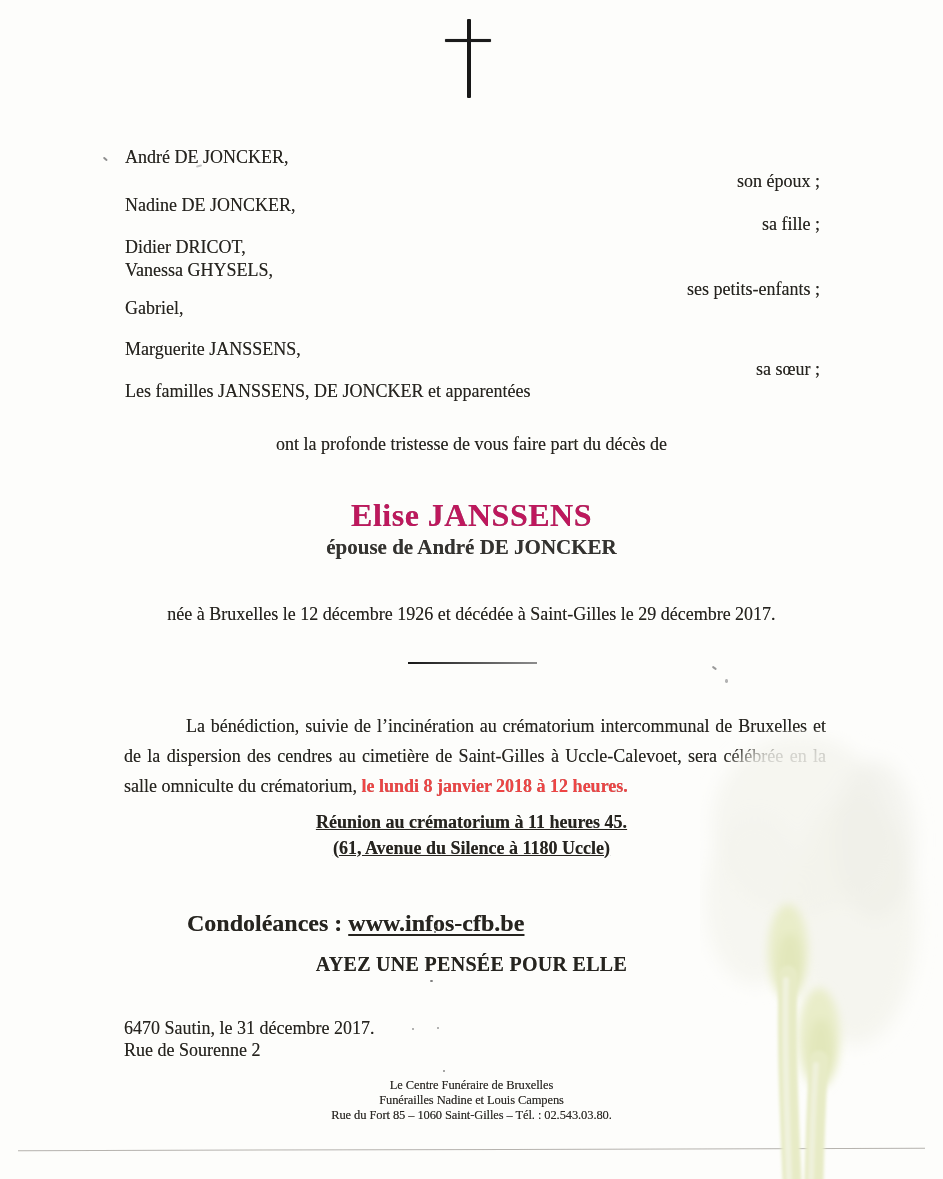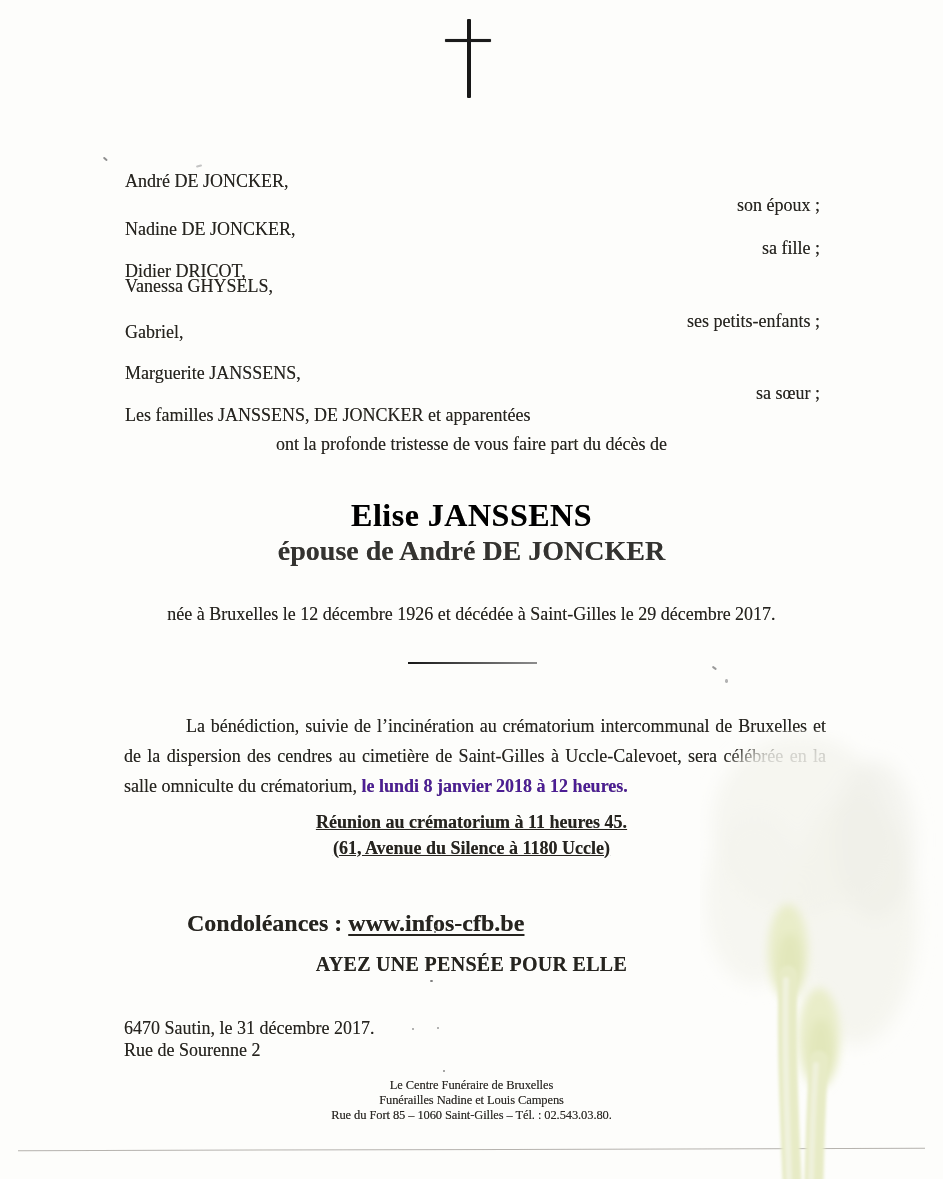--- a/index.html
+++ b/index.html
@@ -13,33 +13,33 @@
     color:#26241f;
   }
   .abs{position:absolute;}
   .center{left:0;width:943px;text-align:center;}
   
   .cross-v{left:467px;top:19px;width:3.5px;height:79px;background:#181818;border-radius:1px;}
   .cross-h{left:445px;top:38.5px;width:46px;height:3.2px;background:#1b1b1b;border-radius:1px;
            box-shadow:0 0 1px rgba(20,20,20,.6);}
   
   .family{left:125px;top:140px;width:695px;height:265px;font-size:18px;}
-  .fline{position:absolute;left:0;width:695px;white-space:nowrap;margin-top:24px;}
+  .fline{position:absolute;left:0;width:695px;white-space:nowrap;}
   .fline.right{text-align:right;}
   
   .intro{top:434px;font-size:18px;}
-  .deceased{top:497px;font-size:32px;font-weight:bold;color:#000000;letter-spacing:.5px;}
-  .spouse{top:535px;font-size:28px;font-weight:bold;color:#343330;}
+  .deceased{top:497px;font-size:32px;font-weight:bold;color:#be185d;letter-spacing:.5px;}
+  .spouse{top:535px;font-size:21px;font-weight:bold;color:#343330;}
   .dates{top:604px;font-size:18px;}
   .rule-mid{left:408px;top:662px;width:129px;height:2px;
             background:linear-gradient(to right,#161616,#8d8d8d);}
   
   .ceremony{left:124px;top:711px;width:702px;font-size:18px;line-height:30px;
             text-align:justify;text-indent:62px;}
-  .ceremony b{color:#4c1d95;}
+  .ceremony b{color:#ef4444;}
   .meeting{top:810px;font-size:18px;font-weight:bold;line-height:25.5px;text-decoration:underline;}
   
   .condolences{left:187px;top:894px;font-size:24px;font-weight:bold;margin-top:16px;}
   .condolences .url{text-decoration:underline;text-underline-offset:3px;cursor:pointer;}
   .tribute{top:953px;font-size:20px;font-weight:bold;letter-spacing:.3px;}
   
   .sender{left:124px;top:1018px;font-size:18px;line-height:21.5px;}
   
   .footer{top:1078px;font-size:12.5px;line-height:14.8px;letter-spacing:-.1px;color:#2c2a26;}
   
@@ -60,22 +60,22 @@
     <div class="abs cross-v"></div>
     <div class="abs cross-h"></div>
   </div>
 
   <div class="abs family soft">
     <div class="fline" style="top:7px">André DE JONCKER,</div>
     <div class="fline right" style="top:31px">son époux ;</div>
     <div class="fline" style="top:55px">Nadine DE JONCKER,</div>
     <div class="fline right" style="top:74px">sa fille ;</div>
     <div class="fline" style="top:97px">Didier DRICOT,</div>
-    <div class="fline" style="top:112px">Vanessa GHYSELS,</div>
-    <div class="fline right" style="top:147px">ses petits-enfants ;</div>
+    <div class="fline" style="top:120px">Vanessa GHYSELS,</div>
+    <div class="fline right" style="top:139px">ses petits-enfants ;</div>
     <div class="fline" style="top:158px">Gabriel,</div>
     <div class="fline" style="top:199px">Marguerite JANSSENS,</div>
     <div class="fline right" style="top:219px">sa sœur ;</div>
     <div class="fline" style="top:241px">Les familles JANSSENS, DE JONCKER et apparentées</div>
   </div>
 
   <div class="abs center intro soft">ont la profonde tristesse de vous faire part du décès de</div>
   <div class="abs center deceased soft">Elise JANSSENS</div>
   <div class="abs center spouse soft">épouse de André DE JONCKER</div>
   <div class="abs center dates soft">née à Bruxelles le 12 décembre 1926 et décédée à Saint-Gilles le 29 décembre 2017.</div>

